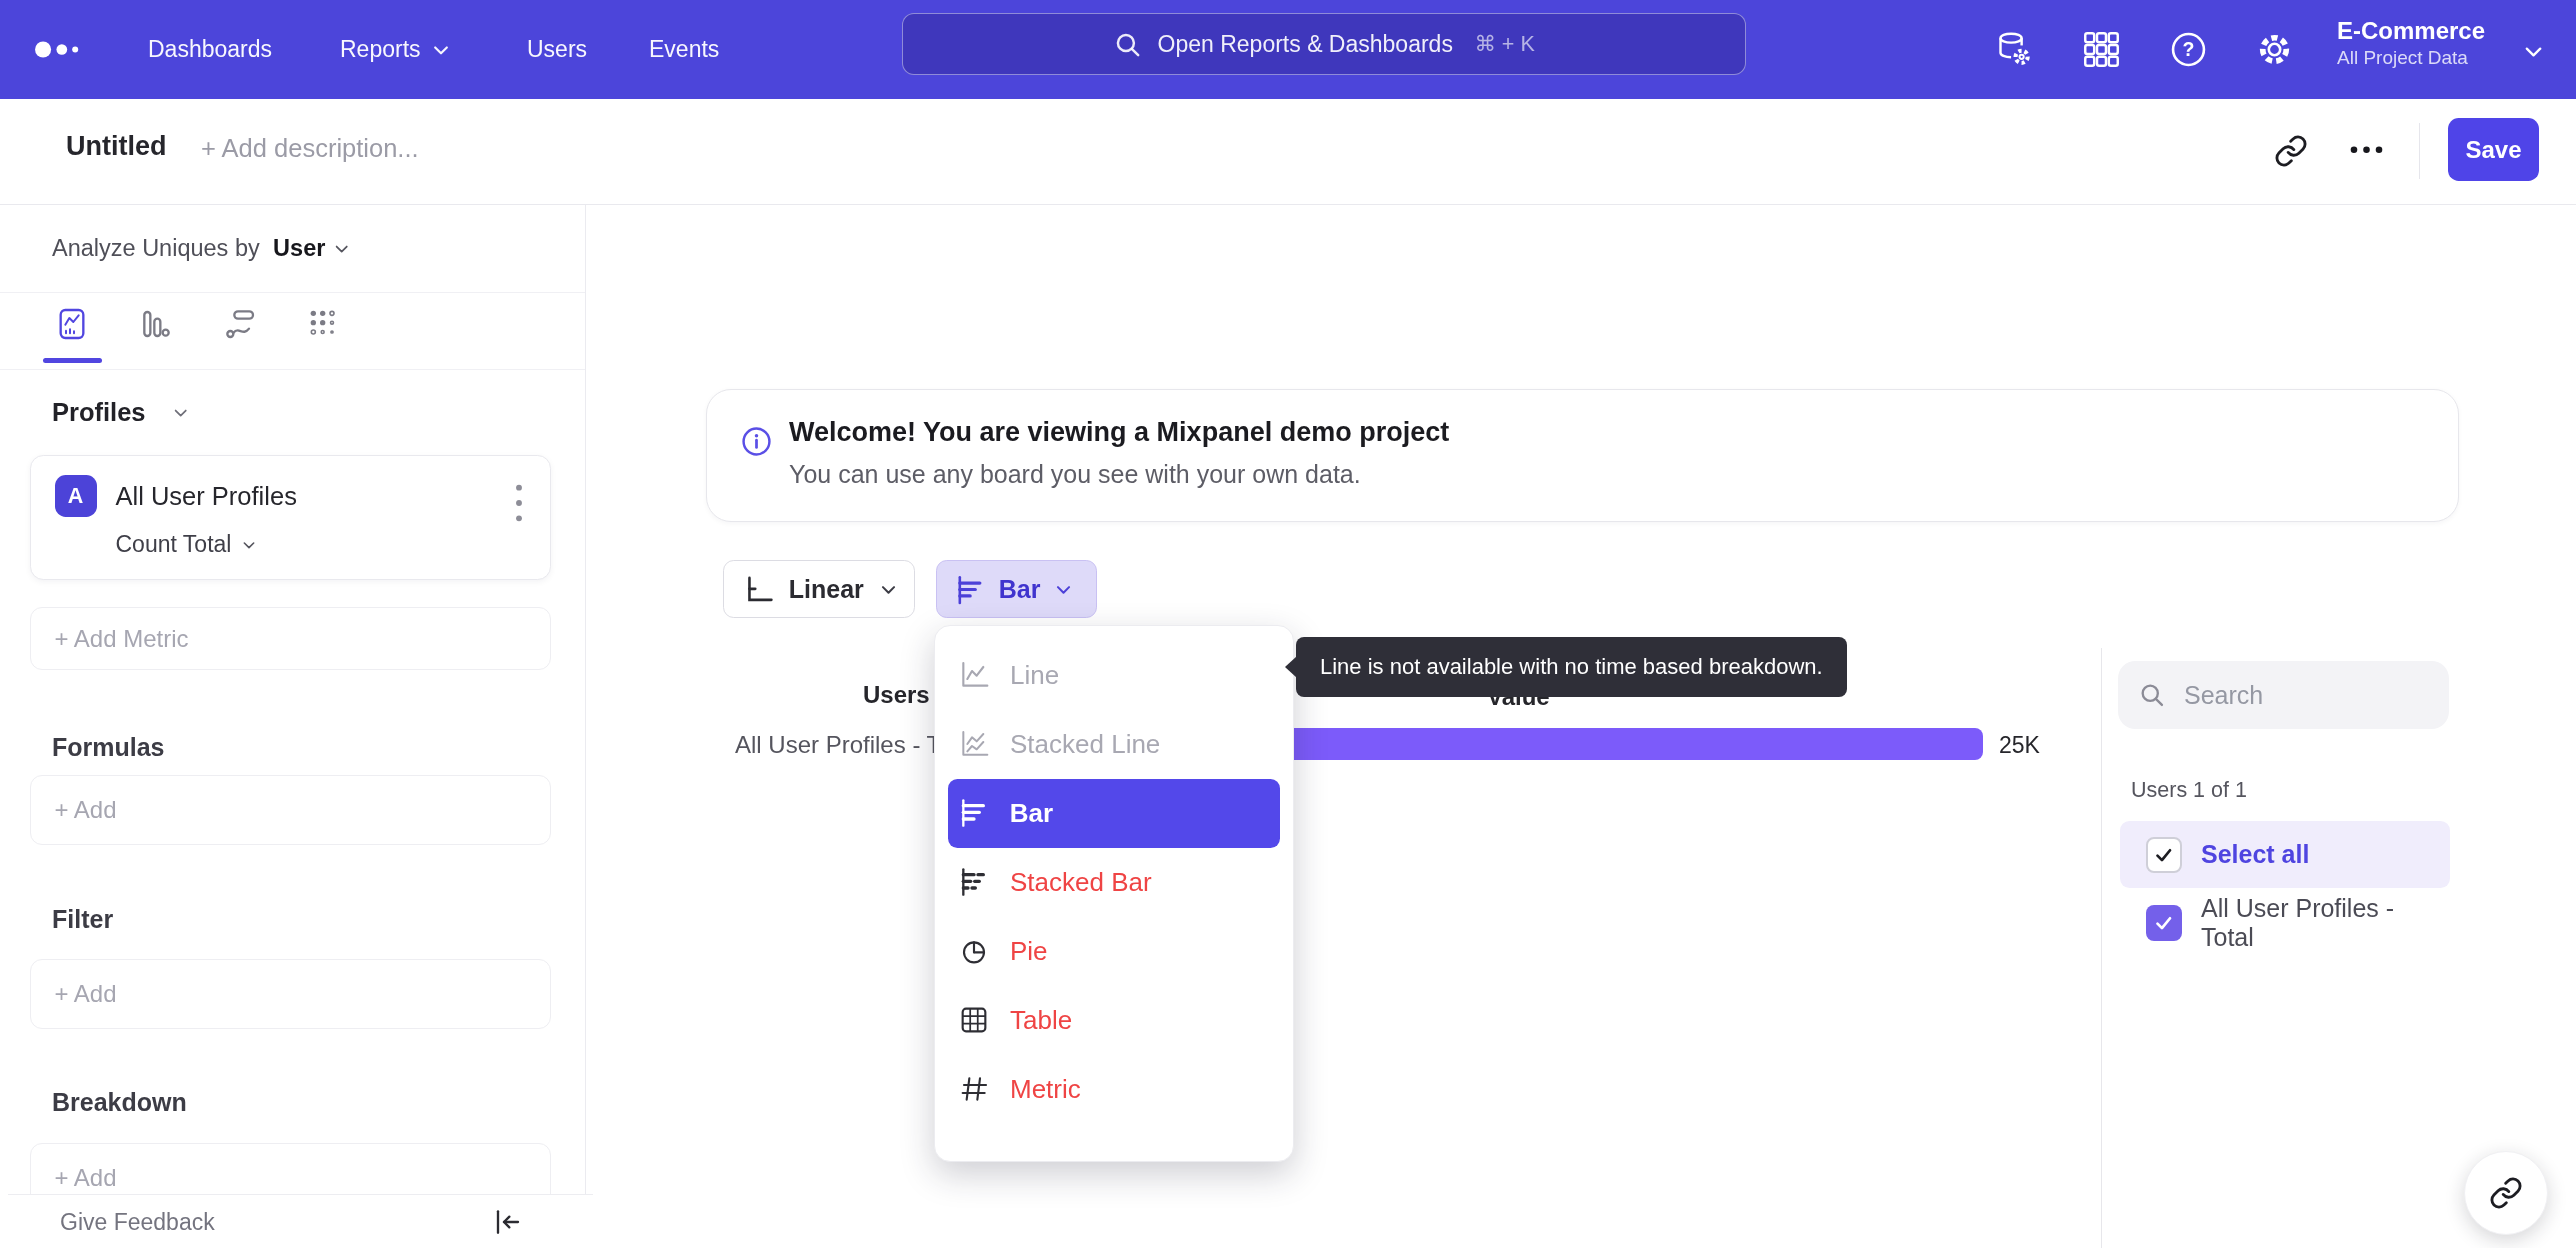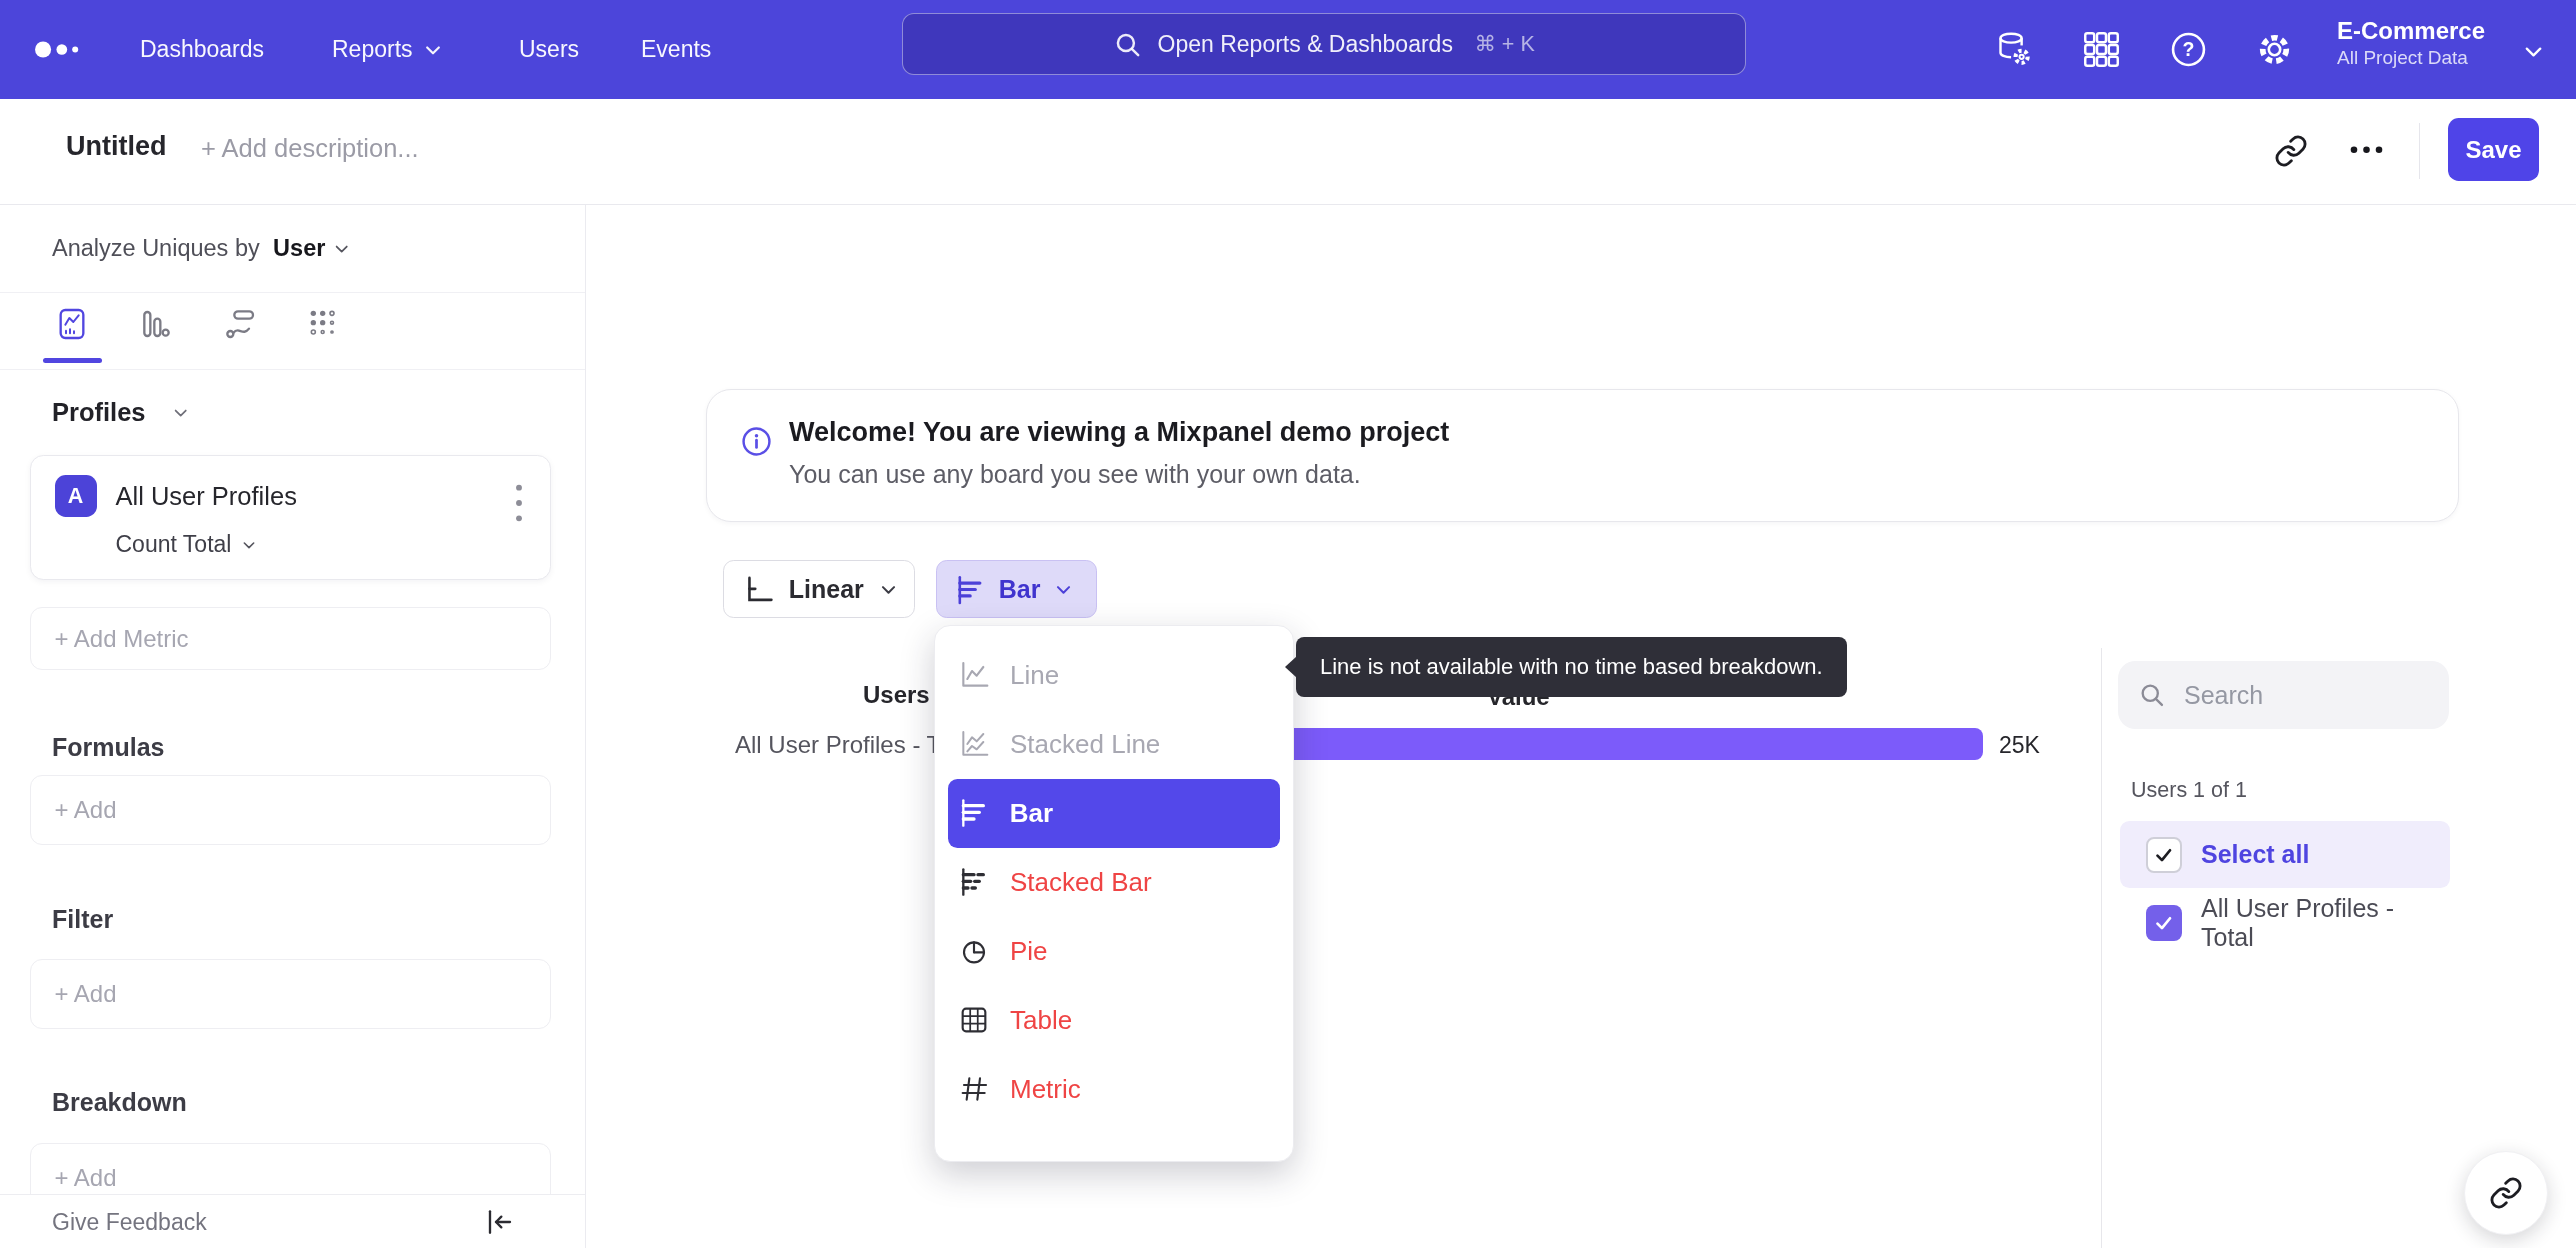--- a/index.html
+++ b/index.html
@@ -3,21 +3,21 @@
 <meta charset="utf-8">
 <style>
   html,body{margin:0;padding:0;background:#ffffff;}
   .screen{position:relative;width:2576px;height:1248px;overflow:hidden;
     font-family:"Liberation Sans",sans-serif;background:#ffffff;}
 
   
   .nav{position:absolute;left:0;top:0;width:2576px;height:99px;background:#4c45da;
     box-shadow:0 1.3px 0 rgba(20,10,90,.25);}
   .nav-item{position:absolute;top:0;height:99px;display:flex;align-items:center;gap:10.7px;
-    color:rgba(255,255,255,.96);font-size:23px;font-weight:500;cursor:pointer;}
+    color:rgba(255,255,255,.96);font-size:23px;font-weight:500;cursor:pointer;margin-left:8px;}
   .nav-search{position:absolute;left:902px;top:13.4px;width:844px;height:62px;
     border-radius:12px;background:rgba(18,10,80,.22);border:1.3px solid rgba(255,255,255,.42);
     display:flex;align-items:center;justify-content:center;gap:14.8px;box-sizing:border-box;cursor:text;}
   .ns-ph{color:rgba(255,255,255,.92);font-size:23px;}
   .ns-sc{color:rgba(255,255,255,.62);font-size:21.5px;margin-left:6.7px;}
   .nav-icon{position:absolute;top:29.5px;width:39px;height:39px;cursor:pointer;}
   .project{position:absolute;left:2337px;top:16px;width:181px;cursor:pointer;}
   .p-name{color:#ffffff;font-size:24px;font-weight:700;line-height:29.5px;}
   .p-scope{color:rgba(255,255,255,.8);font-size:19px;line-height:24px;}
 
@@ -47,21 +47,21 @@
   .metric-badge{position:absolute;left:24px;top:19px;width:42px;height:42px;border-radius:10.7px;background:#4c43d8;
     color:#fff;font-size:21.5px;font-weight:700;display:flex;align-items:center;justify-content:center;}
   .metric-name{position:absolute;left:85px;top:25.5px;font-size:25.5px;color:#26262c;}
   .metric-agg{position:absolute;left:85px;top:75px;display:flex;align-items:center;gap:9.4px;
     font-size:23px;color:#3f3f48;cursor:pointer;}
   .metric-kebab{position:absolute;left:484px;top:27px;width:8px;height:40px;cursor:pointer;}
   .add-card{position:absolute;left:29.5px;width:521px;border:1.3px solid #eeeef2;border-radius:12px;background:#fff;
     display:flex;align-items:center;padding-left:24px;box-sizing:border-box;
     font-size:24px;color:#a6a6b1;cursor:pointer;}
   .sb-label{position:absolute;left:52px;font-size:25px;font-weight:600;color:#3c3c45;}
-  .sb-footer{position:absolute;left:0;top:989px;width:585px;height:54px;background:#fff;
+  .sb-footer{position:absolute;left:8px;top:989px;width:585px;height:54px;background:#fff;
     border-top:1.3px solid #ededf1;z-index:5;text-align:center;}
   .sb-feedback{position:absolute;left:52px;top:0;height:54px;display:flex;align-items:center;
     font-size:23px;color:#74747f;cursor:pointer;}
   .sb-collapse{position:absolute;left:484px;top:10.7px;width:32px;height:32px;cursor:pointer;}
 
   
   .banner{position:absolute;left:706px;top:389px;width:1753px;height:133px;border:1.3px solid #e7e7ec;
     border-radius:25px;background:#fff;box-shadow:0 1.3px 5.4px rgba(25,25,50,.04);box-sizing:border-box;}
   .banner-title{position:absolute;left:82px;top:27px;font-size:27px;font-weight:700;color:#1b1b20;}
   .banner-sub{position:absolute;left:82px;top:70px;font-size:25px;color:#5d5d66;}

